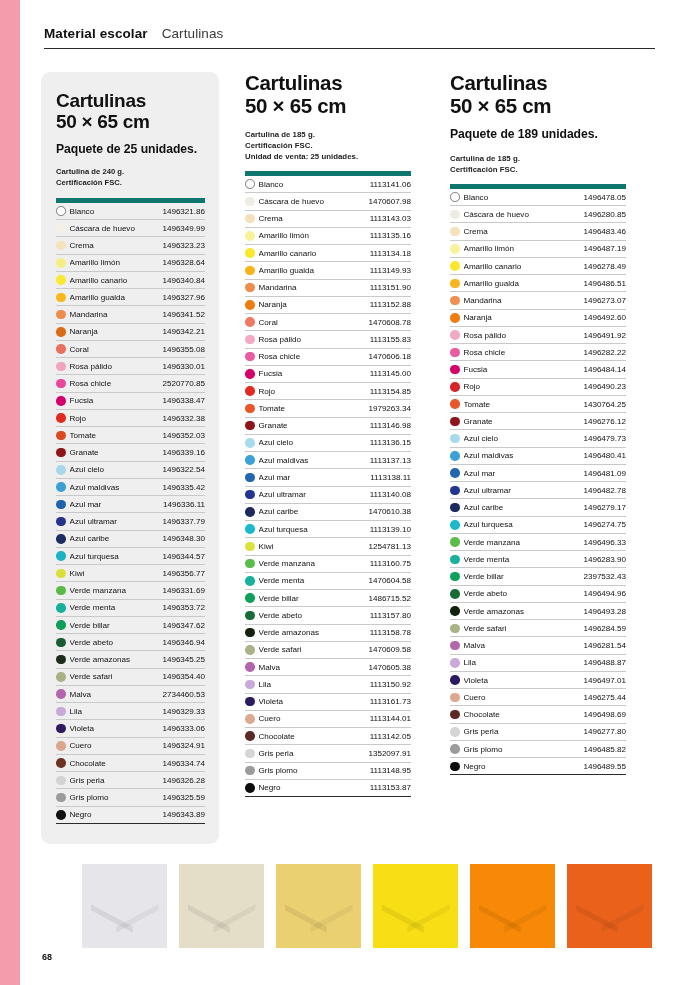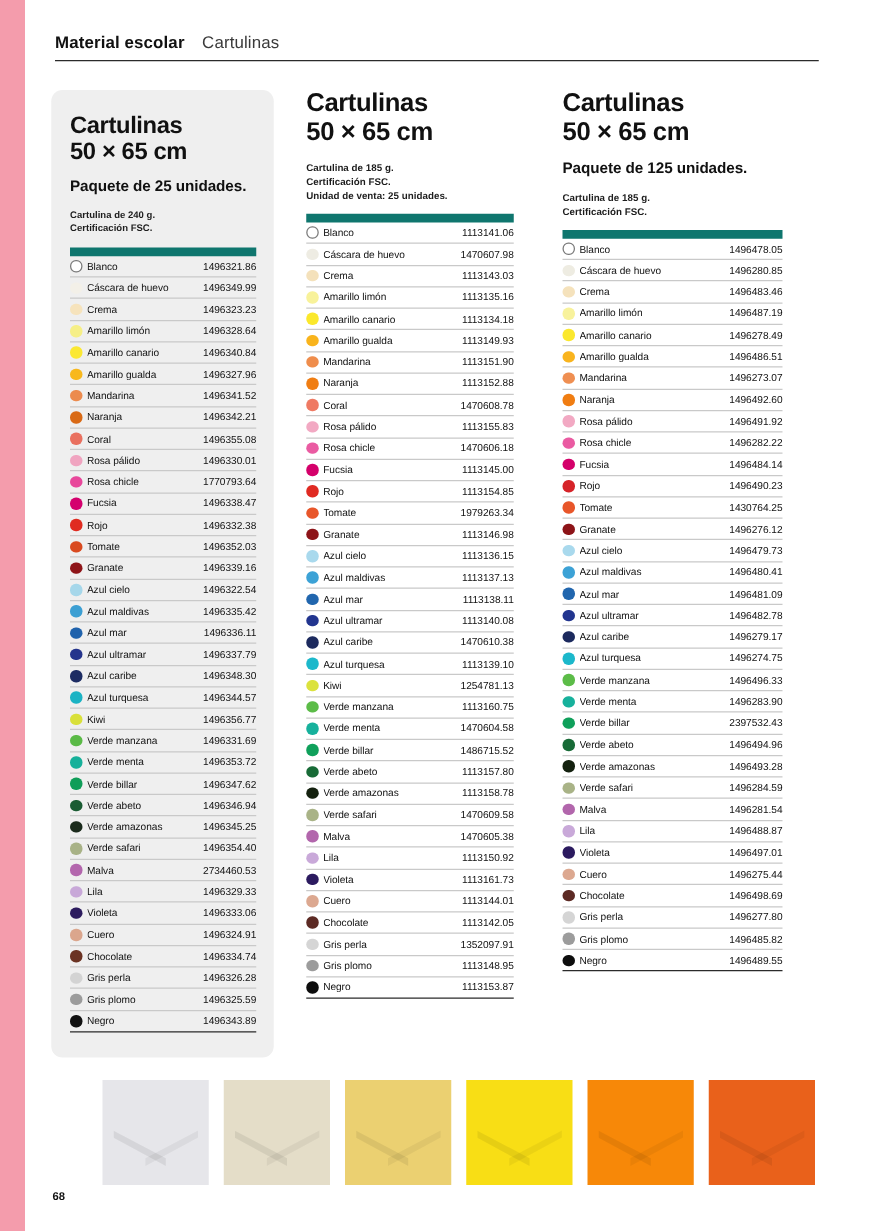--- a/index.html
+++ b/index.html
@@ -49,21 +49,21 @@
   .subtitle{
     font-size:12.2px;font-weight:bold;line-height:1.22;
     color:#111;margin-top:9px;letter-spacing:-.05px;
   }
   .specs{
     font-size:7.6px;line-height:1.42;color:#1d1d1d;
     margin-top:11px;font-weight:bold;letter-spacing:.03px;
   }
   .col2 .specs,.col3 .specs{font-size:7.8px;}
 
-  .list{margin-top:9px;border-top:7px solid #0f766e;}
+  .list{margin-top:9px;border-top:5px solid #0f766e;}
   .row{
     display:flex;align-items:center;
     height:16.25px;
     border-bottom:1px solid #c9c9c9;
     font-size:8.1px;
     color:#111;
     letter-spacing:-.02px;
   }
   .row:last-child{border-bottom:1px solid #2b2b2b;}
   .sw{
@@ -172,21 +172,21 @@
           <span class="cd">1496355.08</span>
         </div>
         <div class="row">
           <span class="sw" style="background: rgb(240, 164, 192);"></span>
           <span class="nm">Rosa pálido</span>
           <span class="cd">1496330.01</span>
         </div>
         <div class="row">
           <span class="sw" style="background: rgb(232, 71, 155);"></span>
           <span class="nm">Rosa chicle</span>
-          <span class="cd">1770793.64</span>
+          <span class="cd">2520770.85</span>
         </div>
         <div class="row">
           <span class="sw" style="background: rgb(212, 0, 110);"></span>
           <span class="nm">Fucsia</span>
           <span class="cd">1496338.47</span>
         </div>
         <div class="row">
           <span class="sw" style="background: rgb(224, 43, 32);"></span>
           <span class="nm">Rojo</span>
           <span class="cd">1496332.38</span>
@@ -501,21 +501,21 @@
           <span class="cd">1113153.87</span>
         </div>
       </div>
   </div>
 
   <div class="col col3">
     <div class="title">
       <span>Cartulinas</span><br>
       <span>50 × 65 cm</span>
     </div>
-    <div class="subtitle">Paquete de 125 unidades.</div>
+    <div class="subtitle">Paquete de 189 unidades.</div>
     <div class="specs">
       <div>Cartulina de 185 g.</div>
       <div>Certificación FSC.</div>
     </div>
     <div class="list">
         <div class="row">
           <span class="sw outline" style="background: rgb(255, 255, 255);"></span>
           <span class="nm">Blanco</span>
           <span class="cd">1496478.05</span>
         </div>

